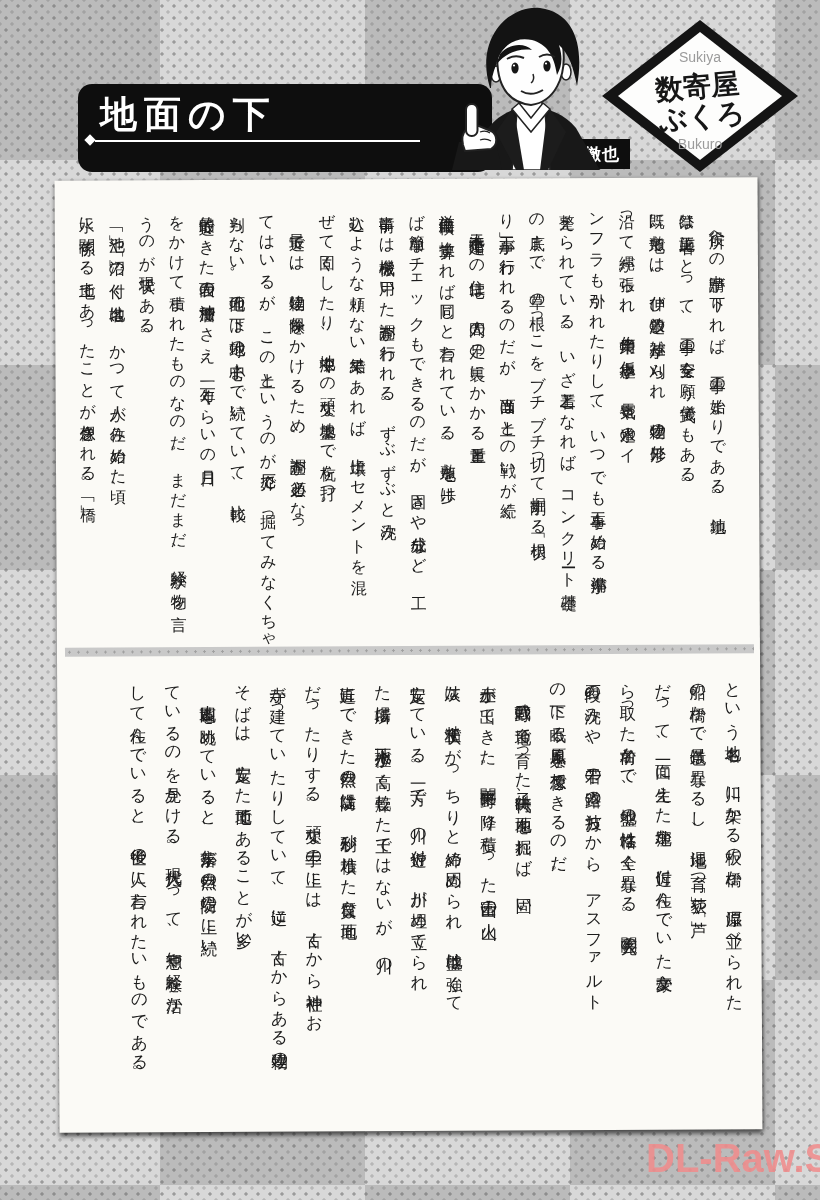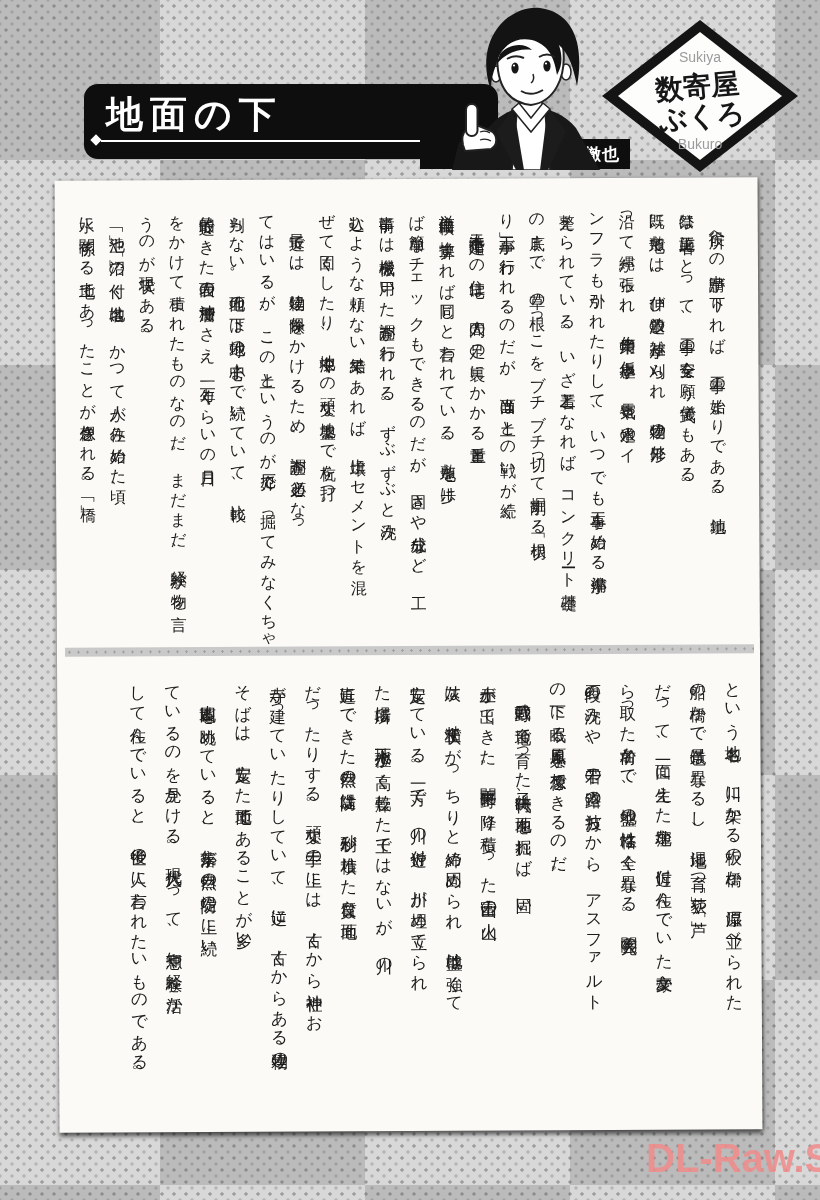--- a/index.html
+++ b/index.html
@@ -8,22 +8,22 @@
     position:relative;width:820px;height:1200px;overflow:hidden;
     background-color:#b6b6b6;
     background-image:
       radial-gradient(circle, rgba(105,105,105,.55) 1.4px, transparent 1.9px),
       radial-gradient(circle, rgba(105,105,105,.30) 1.4px, transparent 1.9px),
       repeating-conic-gradient(#d8d8d8 0% 25%, #bbbbbb 0% 50%);
     background-size:12px 12px, 12px 12px, 410px 410px;
     background-position:0 0, 6px 6px, -45px -45px;
   }
   
-  .banner{position:absolute;left:78px;top:84px;width:414px;height:75px;
-    background:#0e0e0e;border-radius:14px;z-index:2;margin-left:6px;}
+  .banner{position:absolute;left:78px;top:84px;width:414px;height:88px;
+    background:#0e0e0e;border-radius:14px;z-index:2;}
   .banner .title{position:absolute;left:22px;top:6px;color:#fff;font-size:37px;
     font-weight:bold;letter-spacing:7px;white-space:nowrap;}
   .banner .underline{position:absolute;left:17px;top:56px;width:455px;height:2px;background:#fff;}
   .banner .diamond-orn{position:absolute;left:8px;top:52px;width:8px;height:8px;background:#fff;
     transform:rotate(45deg);}
   .creditbar{position:absolute;left:420px;top:139px;width:210px;height:30px;background:#0e0e0e;z-index:2;}
   .creditbar .credit{position:absolute;right:10px;top:0;line-height:30px;color:#fff;font-size:17px;
     font-weight:bold;letter-spacing:1px;white-space:nowrap;}
   
   .portrait{position:absolute;left:436px;top:2px;width:190px;height:168px;z-index:3;}

